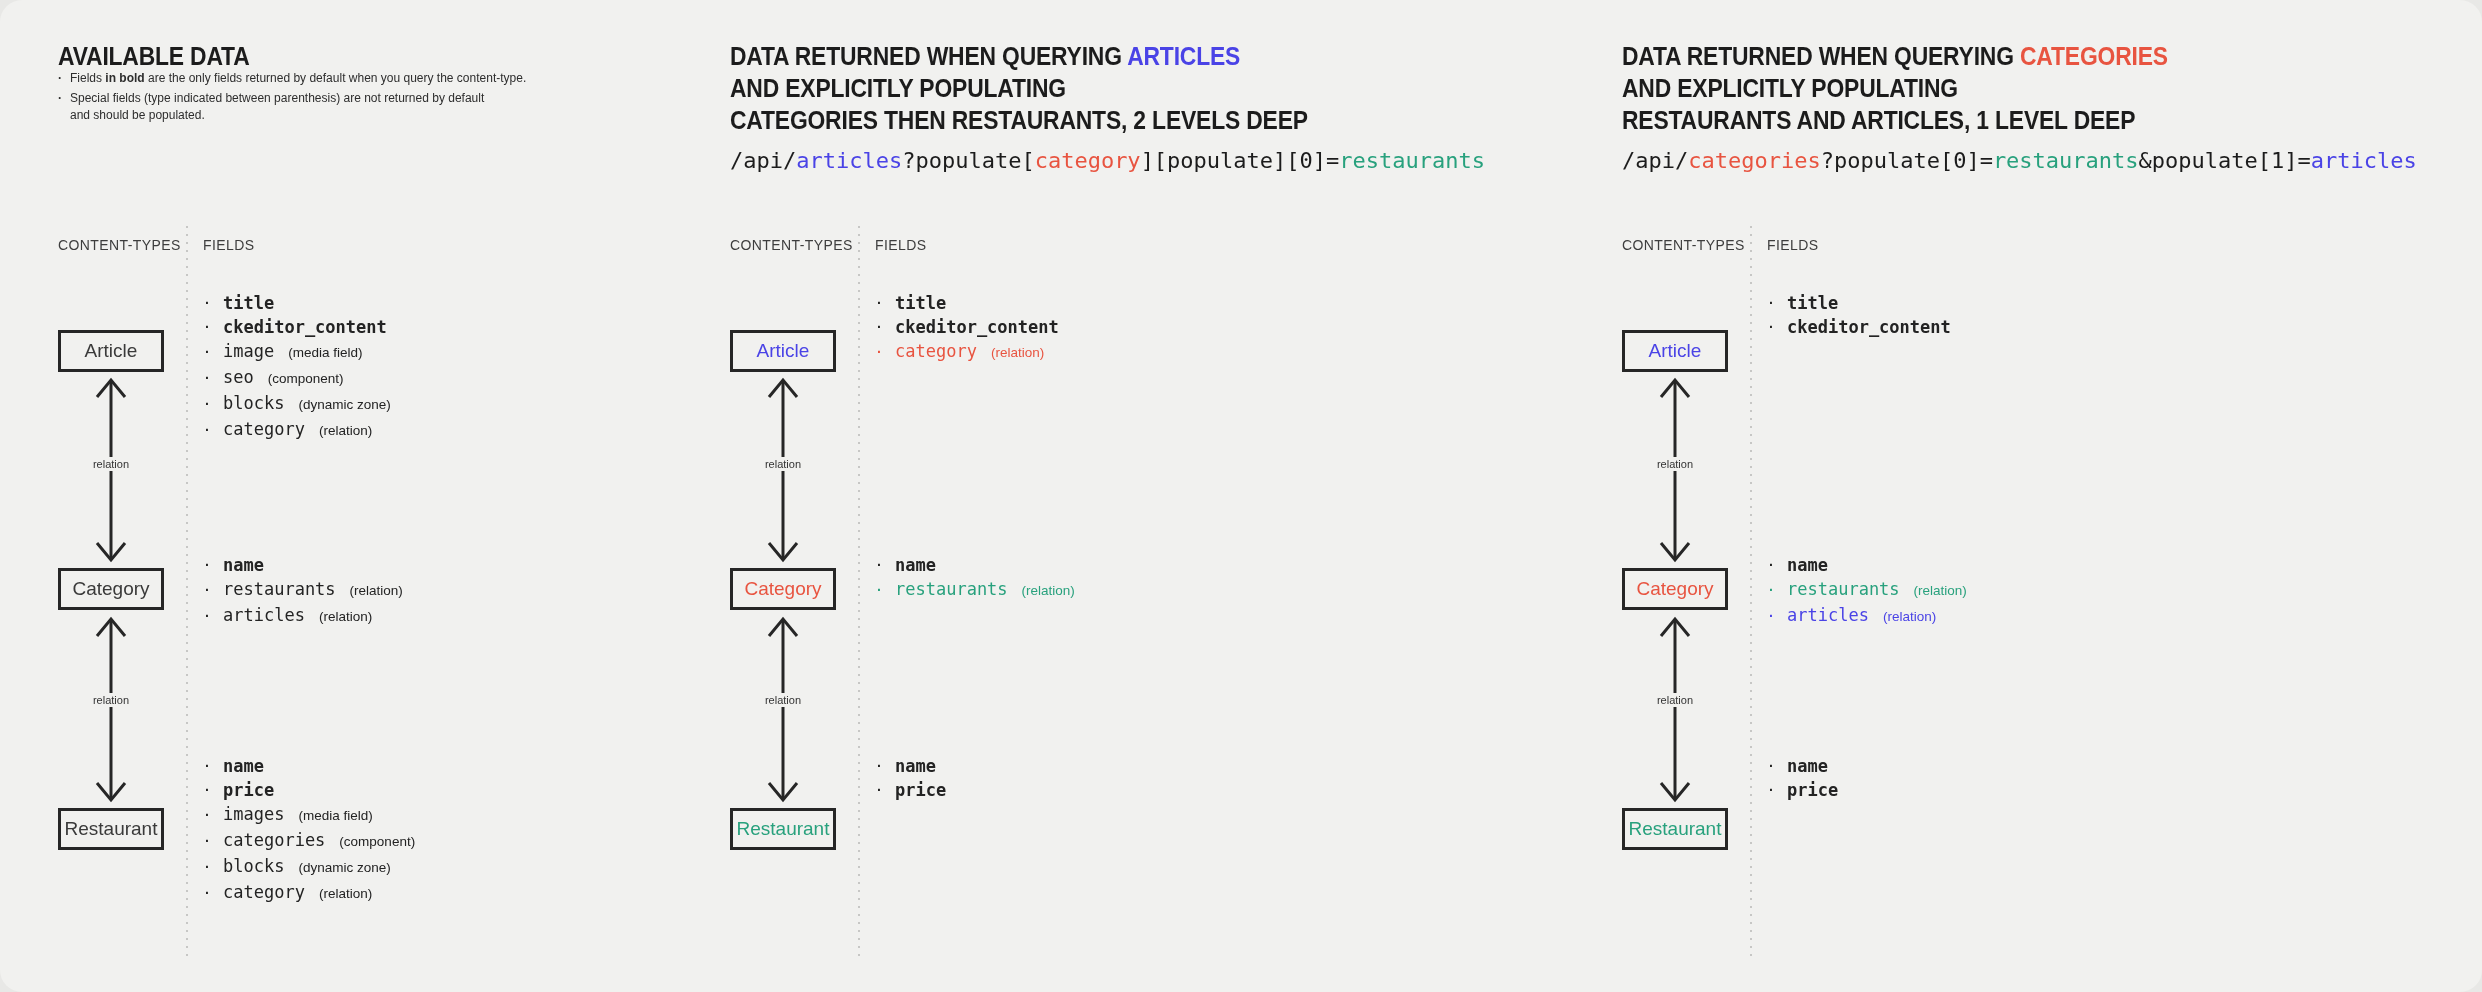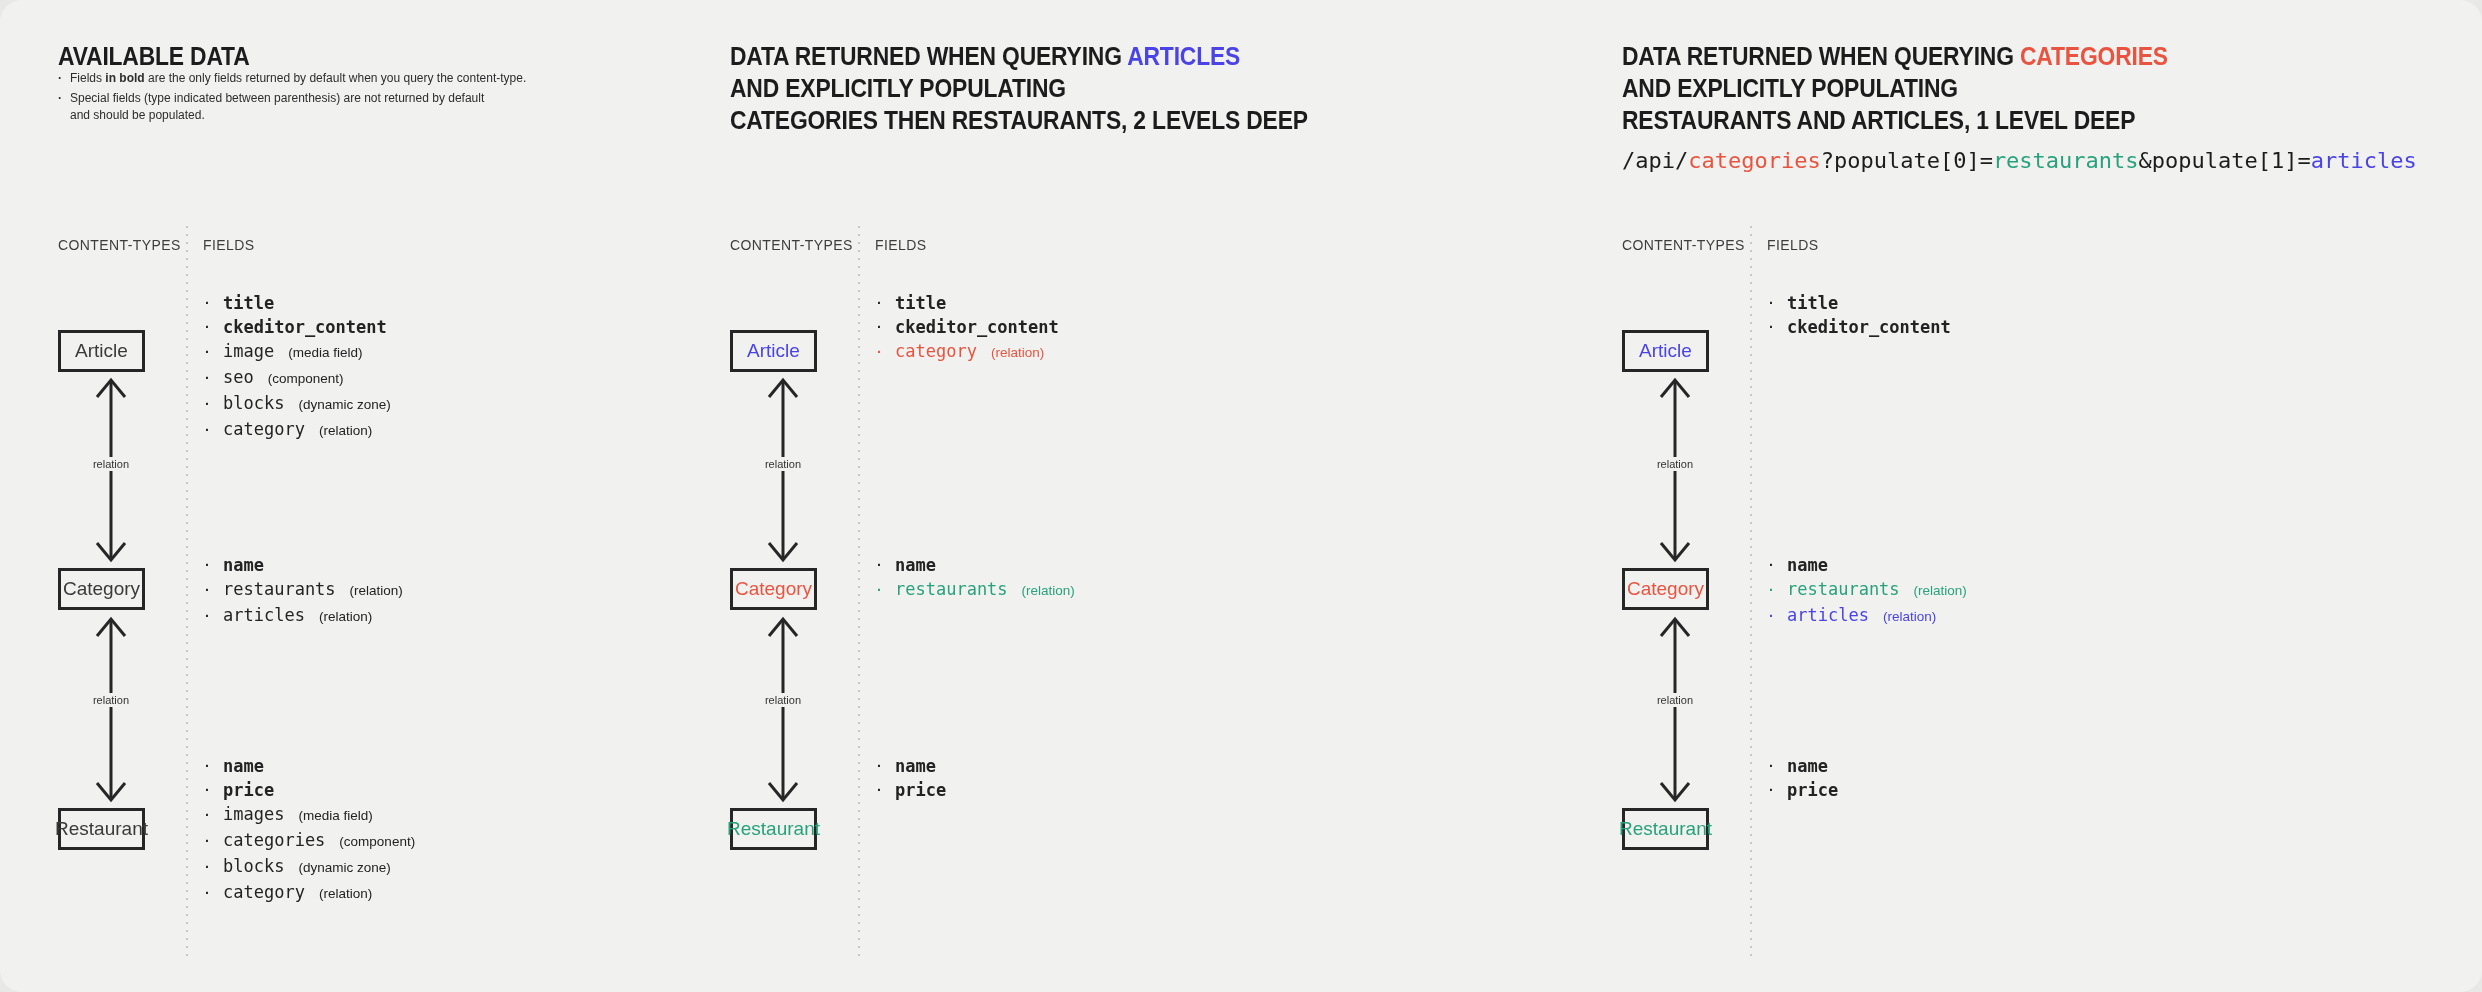--- a/index.html
+++ b/index.html
@@ -35,21 +35,21 @@
     color:#3d3d3d; white-space:nowrap;
   }
   .col-label.fields-label { left:145px; }
 
   .separator {
     position:absolute; left:128px; top:226px; width:2px; height:734px;
     background-image:repeating-linear-gradient(to bottom,#c7c7c5 0 2px,transparent 2px 8px);
   }
 
   .node-box {
-    position:absolute; left:0; width:87px; height:42px;
+    position:absolute; left:0; width:106px; height:42px;
     border:3px solid #262626; background:#f1f1ef;
     display:flex; align-items:center; justify-content:center;
     font-size:19px; color:#3a3a3a; white-space:nowrap; z-index:1;
   }
   .box-article    { top:330px; }
   .box-category   { top:568px; }
   .box-restaurant { top:808px; }
 
   .connector { position:absolute; left:32px; stroke:#262626; stroke-width:3; fill:none; }
   .connector-1 { top:375px; }
@@ -204,20 +204,23 @@
           <span class="ftype">(relation)</span>
         </div>
       </div>
   </section>
 
   <section class="panel" style="left:730px; width:840px;">
     <div class="panel-title">
       
     <span style="color: rgb(28, 28, 28);">DATA RETURNED WHEN QUERYING </span><span style="color: rgb(74, 67, 230);">ARTICLES</span><br><span style="color: rgb(28, 28, 28);">AND EXPLICITLY POPULATING</span><br><span style="color: rgb(28, 28, 28);">CATEGORIES THEN RESTAURANTS, 2 LEVELS DEEP</span></div>
 
+    <div class="code-line">
+      
+    <span style="color: rgb(28, 28, 28);">/api/</span><span style="color: rgb(74, 67, 230);">articles</span><span style="color: rgb(28, 28, 28);">?populate[</span><span style="color: rgb(232, 84, 64);">category</span><span style="color: rgb(28, 28, 28);">][populate][0]=</span><span style="color: rgb(40, 161, 125);">restaurants</span></div>
 
     <div class="col-label">CONTENT-TYPES</div>
     <div class="col-label fields-label">FIELDS</div>
     <div class="separator"></div>
 
     <div class="node-box box-article">
       <span style="color: rgb(74, 67, 230);">Article</span>
     </div>
     <div class="node-box box-category">
       <span style="color: rgb(232, 84, 64);">Category</span>

